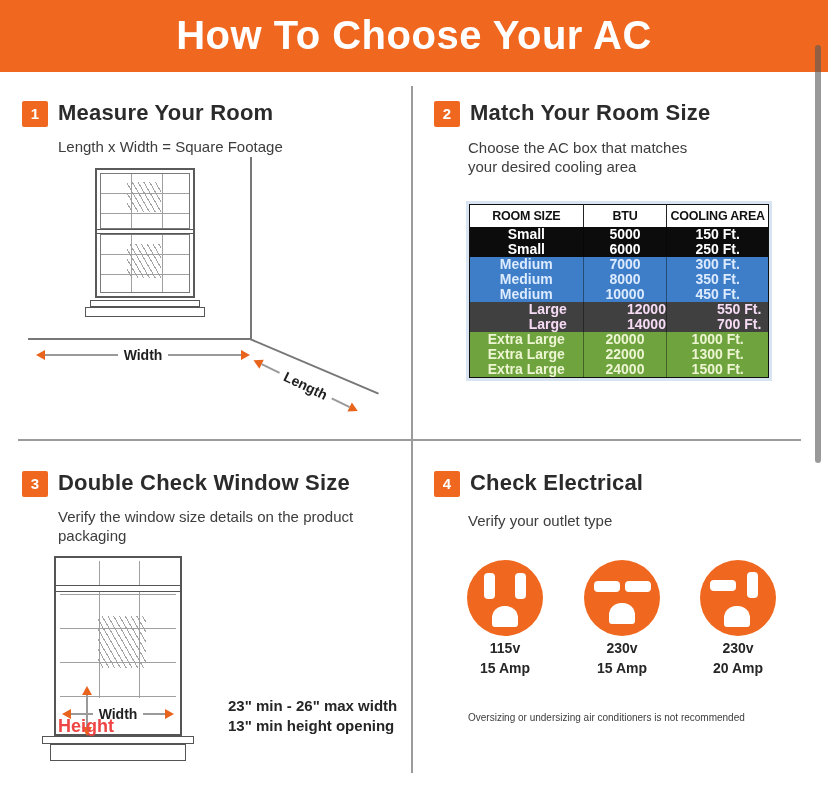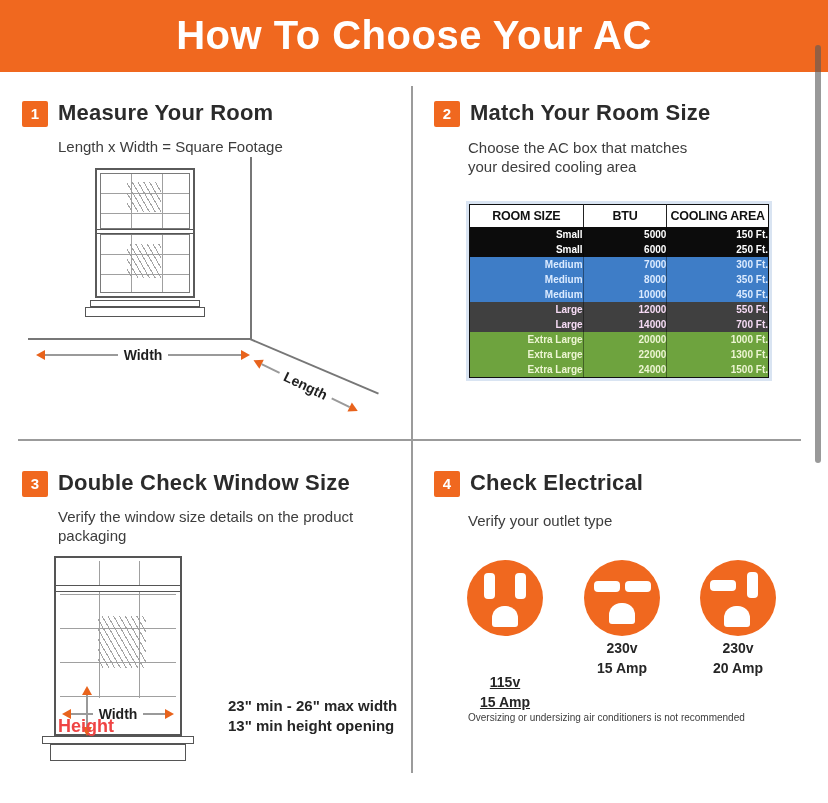--- a/index.html
+++ b/index.html
@@ -50,21 +50,21 @@
   .corner-v { position:absolute; left:250px; top:157px; width:1.5px; height:182px; background:#777; }
   .floor-h  { position:absolute; left:28px;  top:338px; width:223px; height:1.5px; background:#777; }
   .floor-d  { position:absolute; left:250px; top:338px; width:140px; height:1.5px; background:#777; transform:rotate(23deg); transform-origin:left top; }
   .width-arrow  { position:absolute; left:36px; top:347px; width:214px; }
   .length-arrow { position:absolute; left:257px; top:353px; width:116px; transform:rotate(26deg); transform-origin:left top; }
 
   
   .tbl-wrap { position:absolute; left:466px; top:201px; width:306px; border:3px solid #d9e4f2; background:#111; }
   table.sizes { width:100%; border-collapse:collapse; border:1px solid #111; }
   table.sizes th { background:#fff; color:#111; font-size:12.5px; font-weight:bold; height:22px; letter-spacing:-.2px; border-right:1px solid #222; }
-  table.sizes td { font-size:10px; font-weight:bold; height:15px; text-align:right; border-right:1px solid rgba(0,0,0,.4); line-height:15px; }
+  table.sizes td { font-size:14px; font-weight:bold; height:15px; text-align:center; border-right:1px solid rgba(0,0,0,.4); line-height:15px; }
   table.sizes th:last-child, table.sizes td:last-child { border-right:none; }
   tr.black td { background:#0c0c0c; color:#ffffff; }
   tr.blue  td { background:#3E7DC7; color:#dcebff; }
   tr.purple td{ background:#404040; color:#f6dbf5;padding-left:43px; }
   tr.green td { background:#6EA33E; color:#edf5d3; }
 
   
   .win3 { position:absolute; left:42px; top:556px; width:160px; height:215px; }
   .win3 .frame3 { position:absolute; left:12px; top:0; width:128px; height:180px; border:2px solid #555; background:#fff; }
   .win3 .grid3 { position:absolute; left:4px; right:4px; top:3px; height:137px;
@@ -256,21 +256,21 @@
     <div class="slot-h" style="left:41px; top:21px;"></div>
     <div class="ground" style="left:25px; top:43px;"></div>
   </div>
 
   <div class="outlet" style="left:700px; top:560px;">
     <div class="slot-h" style="left:10px; top:20px;"></div>
     <div class="slot-v" style="left:47px; top:12px;"></div>
     <div class="ground" style="left:24px; top:46px;"></div>
   </div>
 
-  <div class="outlet-label" style="left:455px; top:672px;text-decoration:underline;">
+  <div class="outlet-label" style="left:455px; top:638px;">
     <div>115v</div>
     <div>15 Amp</div>
   </div>
   <div class="outlet-label" style="left:572px; top:638px;">
     <div>230v</div>
     <div>15 Amp</div>
   </div>
   <div class="outlet-label" style="left:688px; top:638px;">
     <div>230v</div>
     <div>20 Amp</div>

